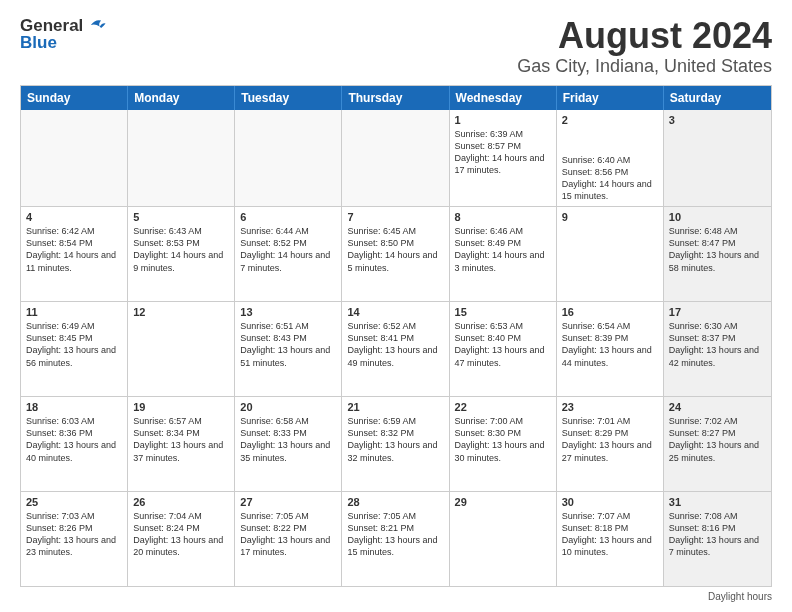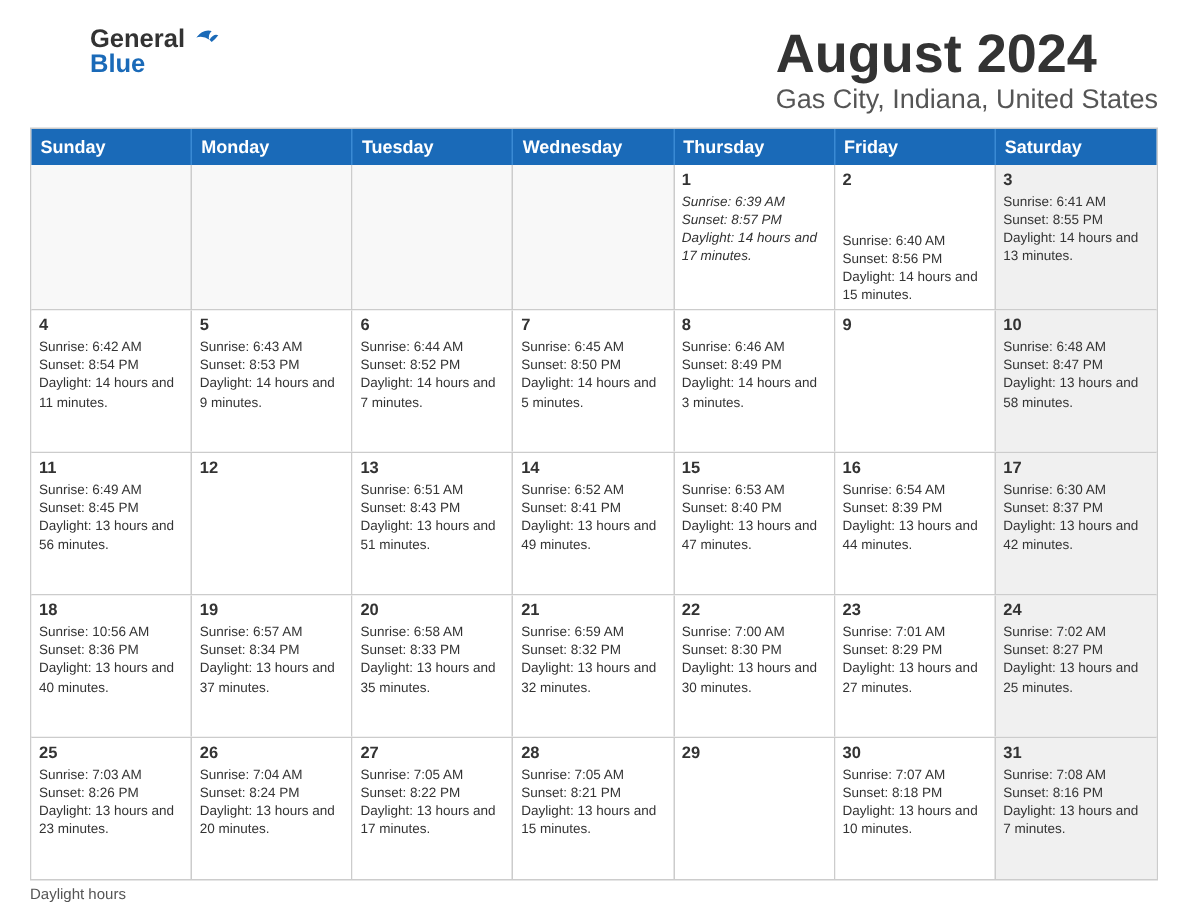--- a/index.html
+++ b/index.html
@@ -20,31 +20,30 @@
     .header {
       display: flex;
       align-items: flex-start;
       justify-content: space-between;
       margin-bottom: 8px;
     }
     .logo {
       display: flex;
       align-items: flex-start;
       gap: 2px;
-      margin-left: 40px;
     }
     .logo-general { color: #333; }
     .logo-blue { color: #1a5ea8; }
     .logo-icon {
       width: 22px;
       height: 22px;
       margin-left: 2px;
     }
     .title-block {
-      text-align: left;
+      text-align: right;
     }
     .calendar-title {
       font-size: 36px;
       font-weight: bold;
       color: #333;
       line-height: 1.1;
     }
     .calendar-subtitle {
       font-size: 18px;
       color: #555;
@@ -101,21 +100,21 @@
     }
     .cell-text {
       font-size: 9px;
       line-height: 1.35;
       color: #333;
     }
     .footer-note {
       font-size: 10px;
       color: #555;
       margin-top: 4px;
-      text-align: left;
+      text-align: right;
     }
   </style>
 </head>
 <body>
 
 <div class="page">
   <div class="header">
     <div class="logo">
       <div style="display:flex;flex-direction:column;line-height:1.1;">
         <div style="display:flex;align-items:center;">
@@ -132,48 +131,45 @@
       <div class="calendar-title">August 2024</div>
       <div class="calendar-subtitle">Gas City, Indiana, United States</div>
     </div>
   </div>
 
   <div class="calendar">
     <div class="cal-header-row">
     <div class="cal-header-cell">Sunday</div>
         <div class="cal-header-cell">Monday</div>
         <div class="cal-header-cell">Tuesday</div>
+        <div class="cal-header-cell">Thursday</div>
         <div class="cal-header-cell">Wednesday</div>
-        <div class="cal-header-cell">Thursday</div>
         <div class="cal-header-cell">Friday</div>
         <div class="cal-header-cell">Saturday</div>
       </div>
     <div class="cal-body">
     <div class="cal-week">
           <div class="cal-cell empty"></div>
           <div class="cal-cell empty"></div>
           <div class="cal-cell empty"></div>
           <div class="cal-cell empty"></div>
           <div class="cal-cell">
             <span class="day-num">1</span>
-            <div class="cell-text" style="white-space: pre-line; font-style: italic;">Sunrise: 6:39 AM
+            <div class="cell-text" style="white-space: pre-line;">Sunrise: 6:39 AM
 Sunset: 8:57 PM
 Daylight: 14 hours and 17 minutes.</div>
           </div>
           <div class="cal-cell">
             <span class="day-num">2</span>
             <div class="cell-text" style="white-space: pre-line; margin-top: 28px;">Sunrise: 6:40 AM
 Sunset: 8:56 PM
 Daylight: 14 hours and 15 minutes.</div>
           </div>
           <div class="cal-cell shaded">
             <span class="day-num">3</span>
-            <div class="cell-text" style="white-space: pre-line;">Sunrise: 6:41 AM
-Sunset: 8:55 PM
-Daylight: 14 hours and 13 minutes.</div>
           </div>
         </div>
         <div class="cal-week">
           <div class="cal-cell">
             <span class="day-num">4</span>
             <div class="cell-text" style="white-space: pre-line;">Sunrise: 6:42 AM
 Sunset: 8:54 PM
 Daylight: 14 hours and 11 minutes.</div>
           </div>
           <div class="cal-cell">
@@ -247,21 +243,21 @@
           <div class="cal-cell shaded">
             <span class="day-num">17</span>
             <div class="cell-text" style="white-space: pre-line;">Sunrise: 6:30 AM
 Sunset: 8:37 PM
 Daylight: 13 hours and 42 minutes.</div>
           </div>
         </div>
         <div class="cal-week">
           <div class="cal-cell">
             <span class="day-num">18</span>
-            <div class="cell-text" style="white-space: pre-line;">Sunrise: 10:56 AM
+            <div class="cell-text" style="white-space: pre-line;">Sunrise: 6:03 AM
 Sunset: 8:36 PM
 Daylight: 13 hours and 40 minutes.</div>
           </div>
           <div class="cal-cell">
             <span class="day-num">19</span>
             <div class="cell-text" style="white-space: pre-line;">Sunrise: 6:57 AM
 Sunset: 8:34 PM
 Daylight: 13 hours and 37 minutes.</div>
           </div>
           <div class="cal-cell">

